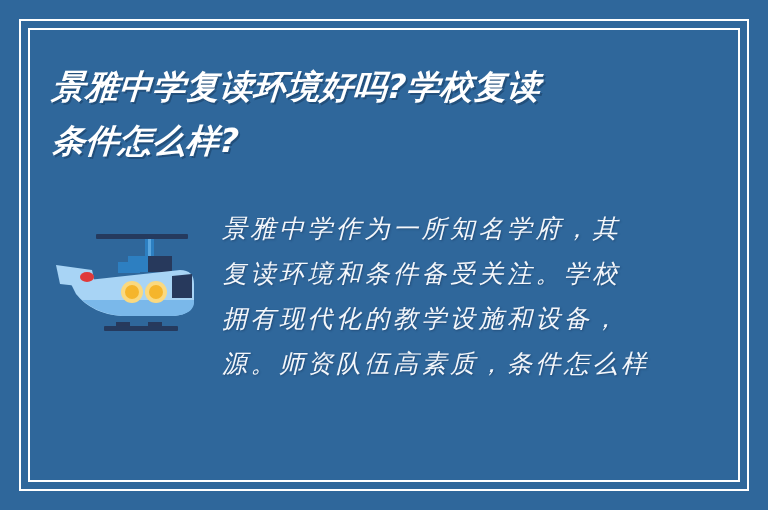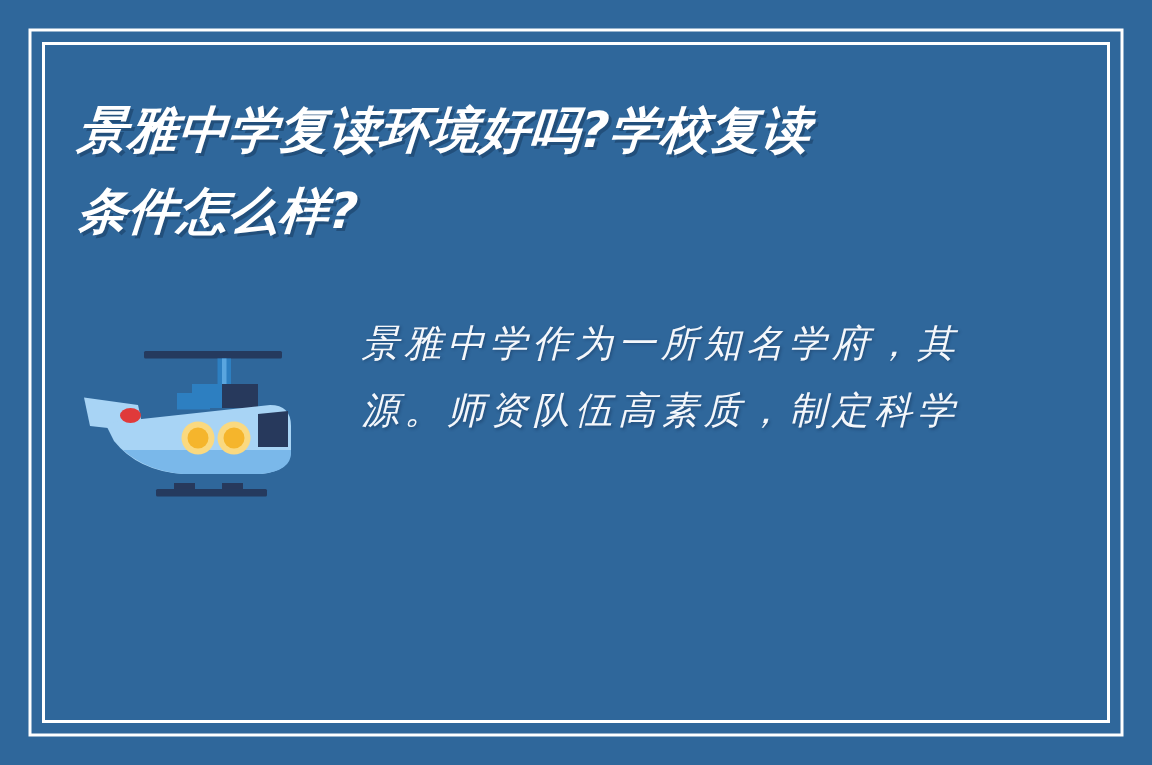--- a/index.html
+++ b/index.html
@@ -89,21 +89,20 @@
   }
   .body-line {
     color: #f4f7fb;
     font-family: "DejaVu Serif", "Liberation Serif", serif;
     font-size: 25px;
     line-height: 45px;
     letter-spacing: 3.5px;
     font-style: italic;
     white-space: nowrap;
     text-shadow: 1px 1px 2px rgba(20,45,80,0.45);
-    margin-left: 19px;
   }
 </style>
 </head>
 <body>
 
 <div id="poster">
 
   <div class="frame-outer"></div>
   <div class="frame-inner"></div>
 
@@ -140,16 +139,18 @@
       <ellipse cx="35" cy="55" rx="7" ry="5" fill="#e03a3a"></ellipse>
 
       <rect x="64" y="100" width="14" height="7" fill="#27395c"></rect>
       <rect x="96" y="100" width="14" height="7" fill="#27395c"></rect>
       <rect x="52" y="104" width="74" height="5" rx="1" fill="#253a5e"></rect>
     </svg>
   </div>
 
   <div class="body-block">
     <div class="body-line">景雅中学作为一所知名学府，其</div>
-    <div class="body-line">源。师资队伍高素质，制定科学</div>
+    <div class="body-line">复读环境和条件备受关注。学校</div>
+    <div class="body-line">拥有现代化的教学设施和设备，</div>
+    <div class="body-line">源。师资队伍高素质，条件怎么样</div>
   </div>
 
 </div>
 
 </body></html>

